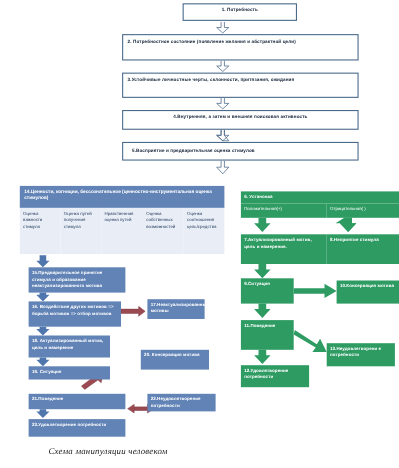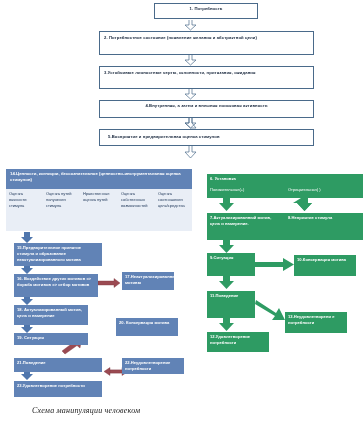--- a/index.html
+++ b/index.html
@@ -5,21 +5,21 @@
 <style>
   html,body{margin:0;padding:0;}
   body{
     width:363px;height:425px;
     background:#ffffff;
     font-family:"Liberation Sans", sans-serif;
     position:relative;
     overflow:hidden;
     color:#1a1a1a;
   }
-  #diagram{position:absolute;left:4px;top:0;width:298px;height:425px;}
+  #diagram{position:absolute;left:16px;top:0;width:298px;height:425px;}
 
   
   .node{position:absolute;box-sizing:border-box;}
 
   
   .wbox{
     border:1px solid #4a6a8a;
     background:#ffffff;
     color:#15243a;
     font-size:4.2px;

